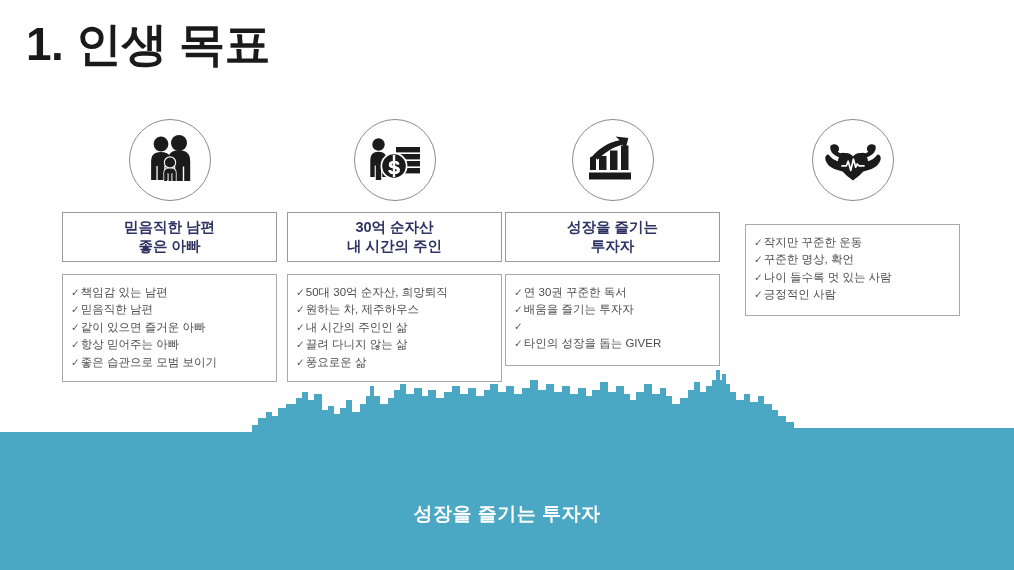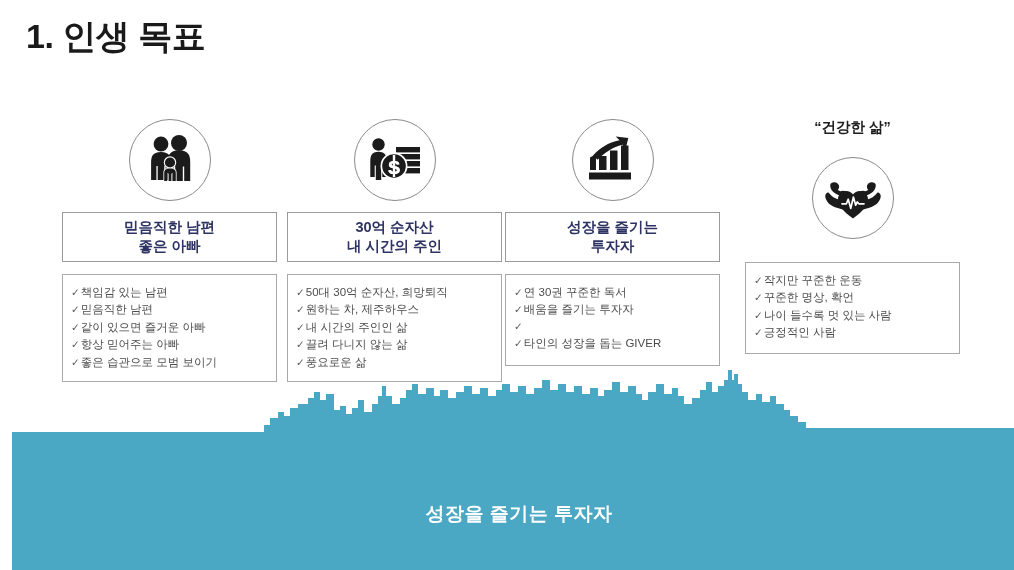--- a/index.html
+++ b/index.html
@@ -21,21 +21,21 @@
     height: 570px;
     background: #ffffff;
     overflow: hidden;
   }
 
   
   .title {
     position: absolute;
     left: 26px;
     top: 14px;
-    font-size: 34px;
+    font-size: 46px;
     font-weight: bold;
     color: #1a1a1a;
     letter-spacing: -0.5px;
     white-space: nowrap;
   }
   .subtitle {
     position: absolute;
     left: 70px;
     top: 68px;
     font-size: 13px;
@@ -141,21 +141,21 @@
   .check {
     font-size: 10.5px;
     color: #5a5a5a;
     margin-right: 1px;
     flex: none;
   }
 
   
   .skyline-band {
     position: absolute;
-    left: 12px;
+    left: 0;
     bottom: 0;
     width: 886px;
     height: 200px;
     padding-left: 40px;
   }
   .skyline-svg {
     position: absolute;
     left: 0;
     bottom: 0;
     width: 1014px;
@@ -323,25 +323,20 @@
             </li>
           <li>
               <span class="check">✓</span>
               <span>타인의 성장을 돕는 GIVER</span>
             </li>
         </ul>
       </div>
     </div>
 
     <div class="col col-3">
-      <div class="col-head">
-        <div class="col-head-inner">
-          <div>“건강한 삶”</div>
-        </div>
-      </div>
       <div class="icon-wrap">
         <div class="icon-circle">
           <svg width="58" height="48" viewBox="0 0 58 48" aria-hidden="true">
             <g fill="#1b1b1b">
               <path d="M9 8.5c2.6-.6 4.6.3 5.6 2.3.9 1.8.5 3.6-.8 5.1l2.6 1.4c2-1 4-.9 5.7.4 1.8 1.4 2.4 3.4 1.9 5.5l-6.1-1.3c-3.5-.7-6.4-2-8.6-4C6.8 15.6 6 13 6.3 10.4c.3-1 1.2-1.6 2.7-1.9z"></path>
               <path d="M4.5 18.5c2.6 3.7 6.5 6.2 11.7 7.5l8.2 2-3.2 8.2-9.3-2.6C6.4 31.8 2.6 28.4 1.4 23.6c-.5-2.2.2-3.9 1.8-4.8.5-.3.9-.4 1.3-.3z"></path>
               <path d="M49 8.5c-2.6-.6-4.6.3-5.6 2.3-.9 1.8-.5 3.6.8 5.1l-2.6 1.4c-2-1-4-.9-5.7.4-1.8 1.4-2.4 3.4-1.9 5.5l6.1-1.3c3.5-.7 6.4-2 8.6-4 2.5-2.3 3.3-4.9 3-7.5-.3-1-1.2-1.6-2.7-1.9z"></path>
               <path d="M53.5 18.5c-2.6 3.7-6.5 6.2-11.7 7.5l-8.2 2 3.2 8.2 9.3-2.6c5.5-1.8 9.3-5.2 10.5-10 .5-2.2-.2-3.9-1.8-4.8-.5-.3-.9-.4-1.3-.3z"></path>
               <path d="M29 44.5C20 37.8 14 31.8 14 25.2c0-4.8 3.6-8.3 8.2-8.3 2.8 0 5.3 1.4 6.8 3.6 1.5-2.2 4-3.6 6.8-3.6 4.6 0 8.2 3.5 8.2 8.3 0 6.6-6 12.6-15 19.3z"></path>
               <path d="M18 29.8h4.4l1.8-4.6 2.6 9.2 2.6-11.4 2.3 8.2 1.6-3.2 1.6 1.8H40" stroke="#ffffff" stroke-width="1.7" fill="none" stroke-linejoin="round" stroke-linecap="round"></path>

